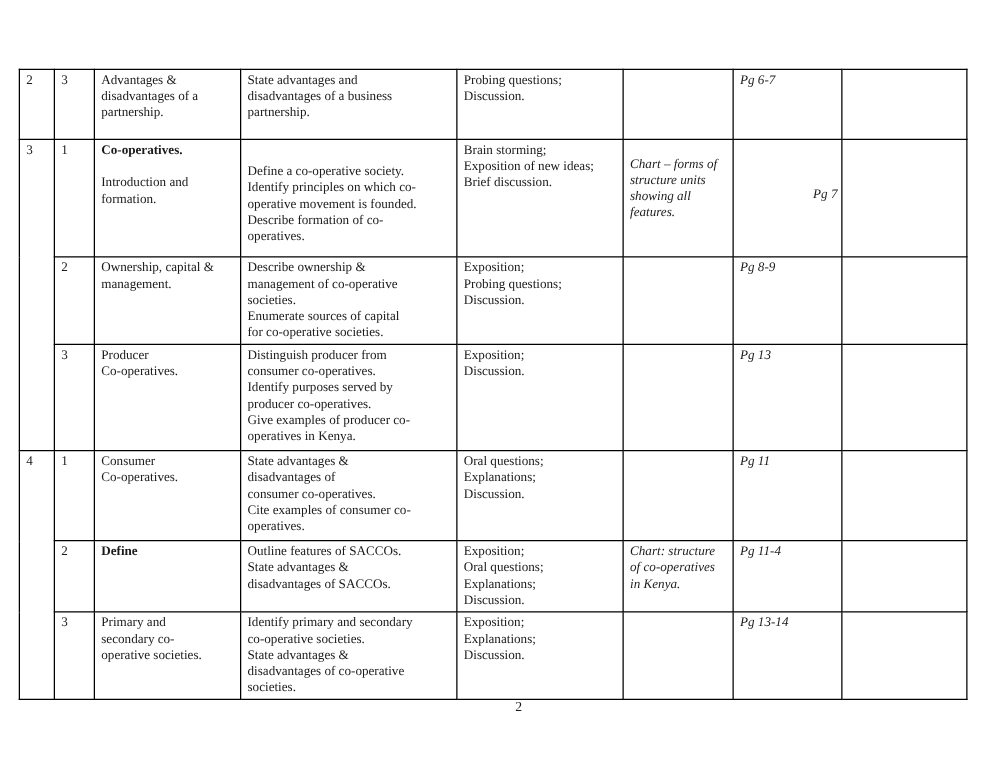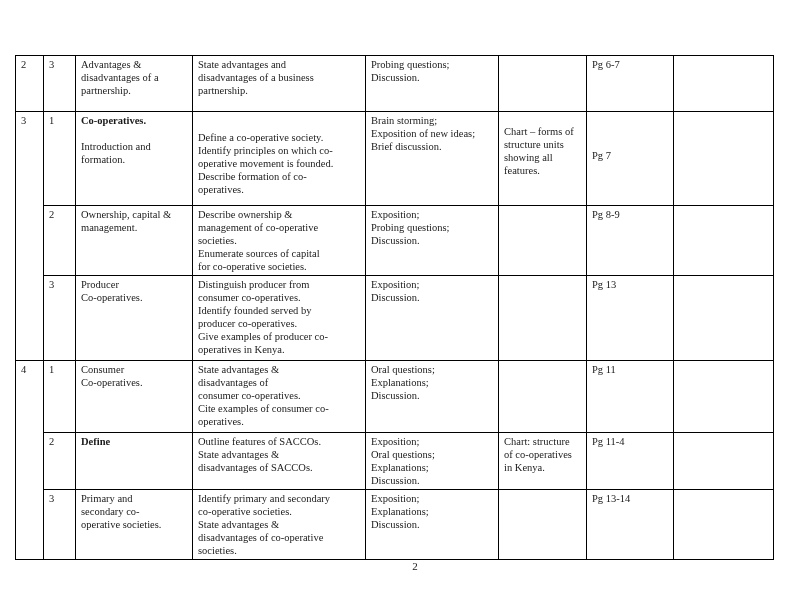--- a/index.html
+++ b/index.html
@@ -35,25 +35,25 @@
   tr.r1 { height: 56px; }
   tr.r2 { height: 94px; }
   tr.r3 { height: 68px; }
   tr.r4 { height: 85px; }
   tr.r5 { height: 72px; }
   tr.r6 { height: 52px; }
   tr.r7 { height: 61px; }
   .txt { white-space: pre; }
   .topic-bold { font-weight: bold; margin-bottom: 13px; white-space: pre; }
   .topic-bold:empty { display: none; margin: 0; }
-  .italic { }
+  .italic { font-style: italic; }
   .mt11 { margin-top: 11px; }
   .mt17 { margin-top: 17px; }
   .mt22 { }
-  .mt35 { margin-top: 35px; }
+  .mt35 { margin-top: 35px; text-align: right; }
   .footer-page-number {
     position: absolute;
     left: 0;
     top: 560px;
     width: 830px;
     text-align: center;
     font-size: 11px;
   }
 </style>
 </head>
@@ -179,21 +179,21 @@
       <td>
             <div class="txt">3</div>
           </td>
       <td>
             <div class="txt">Producer
 Co-operatives.</div>
           </td>
       <td>
             <div class="txt">Distinguish producer from
 consumer co-operatives.
-Identify founded served by
+Identify purposes served by
 producer co-operatives.
 Give examples of producer co-
 operatives in Kenya.</div>
           </td>
       <td>
             <div class="txt">Exposition;
 Discussion.</div>
           </td>
       <td>
             <div class="txt italic"></div>

